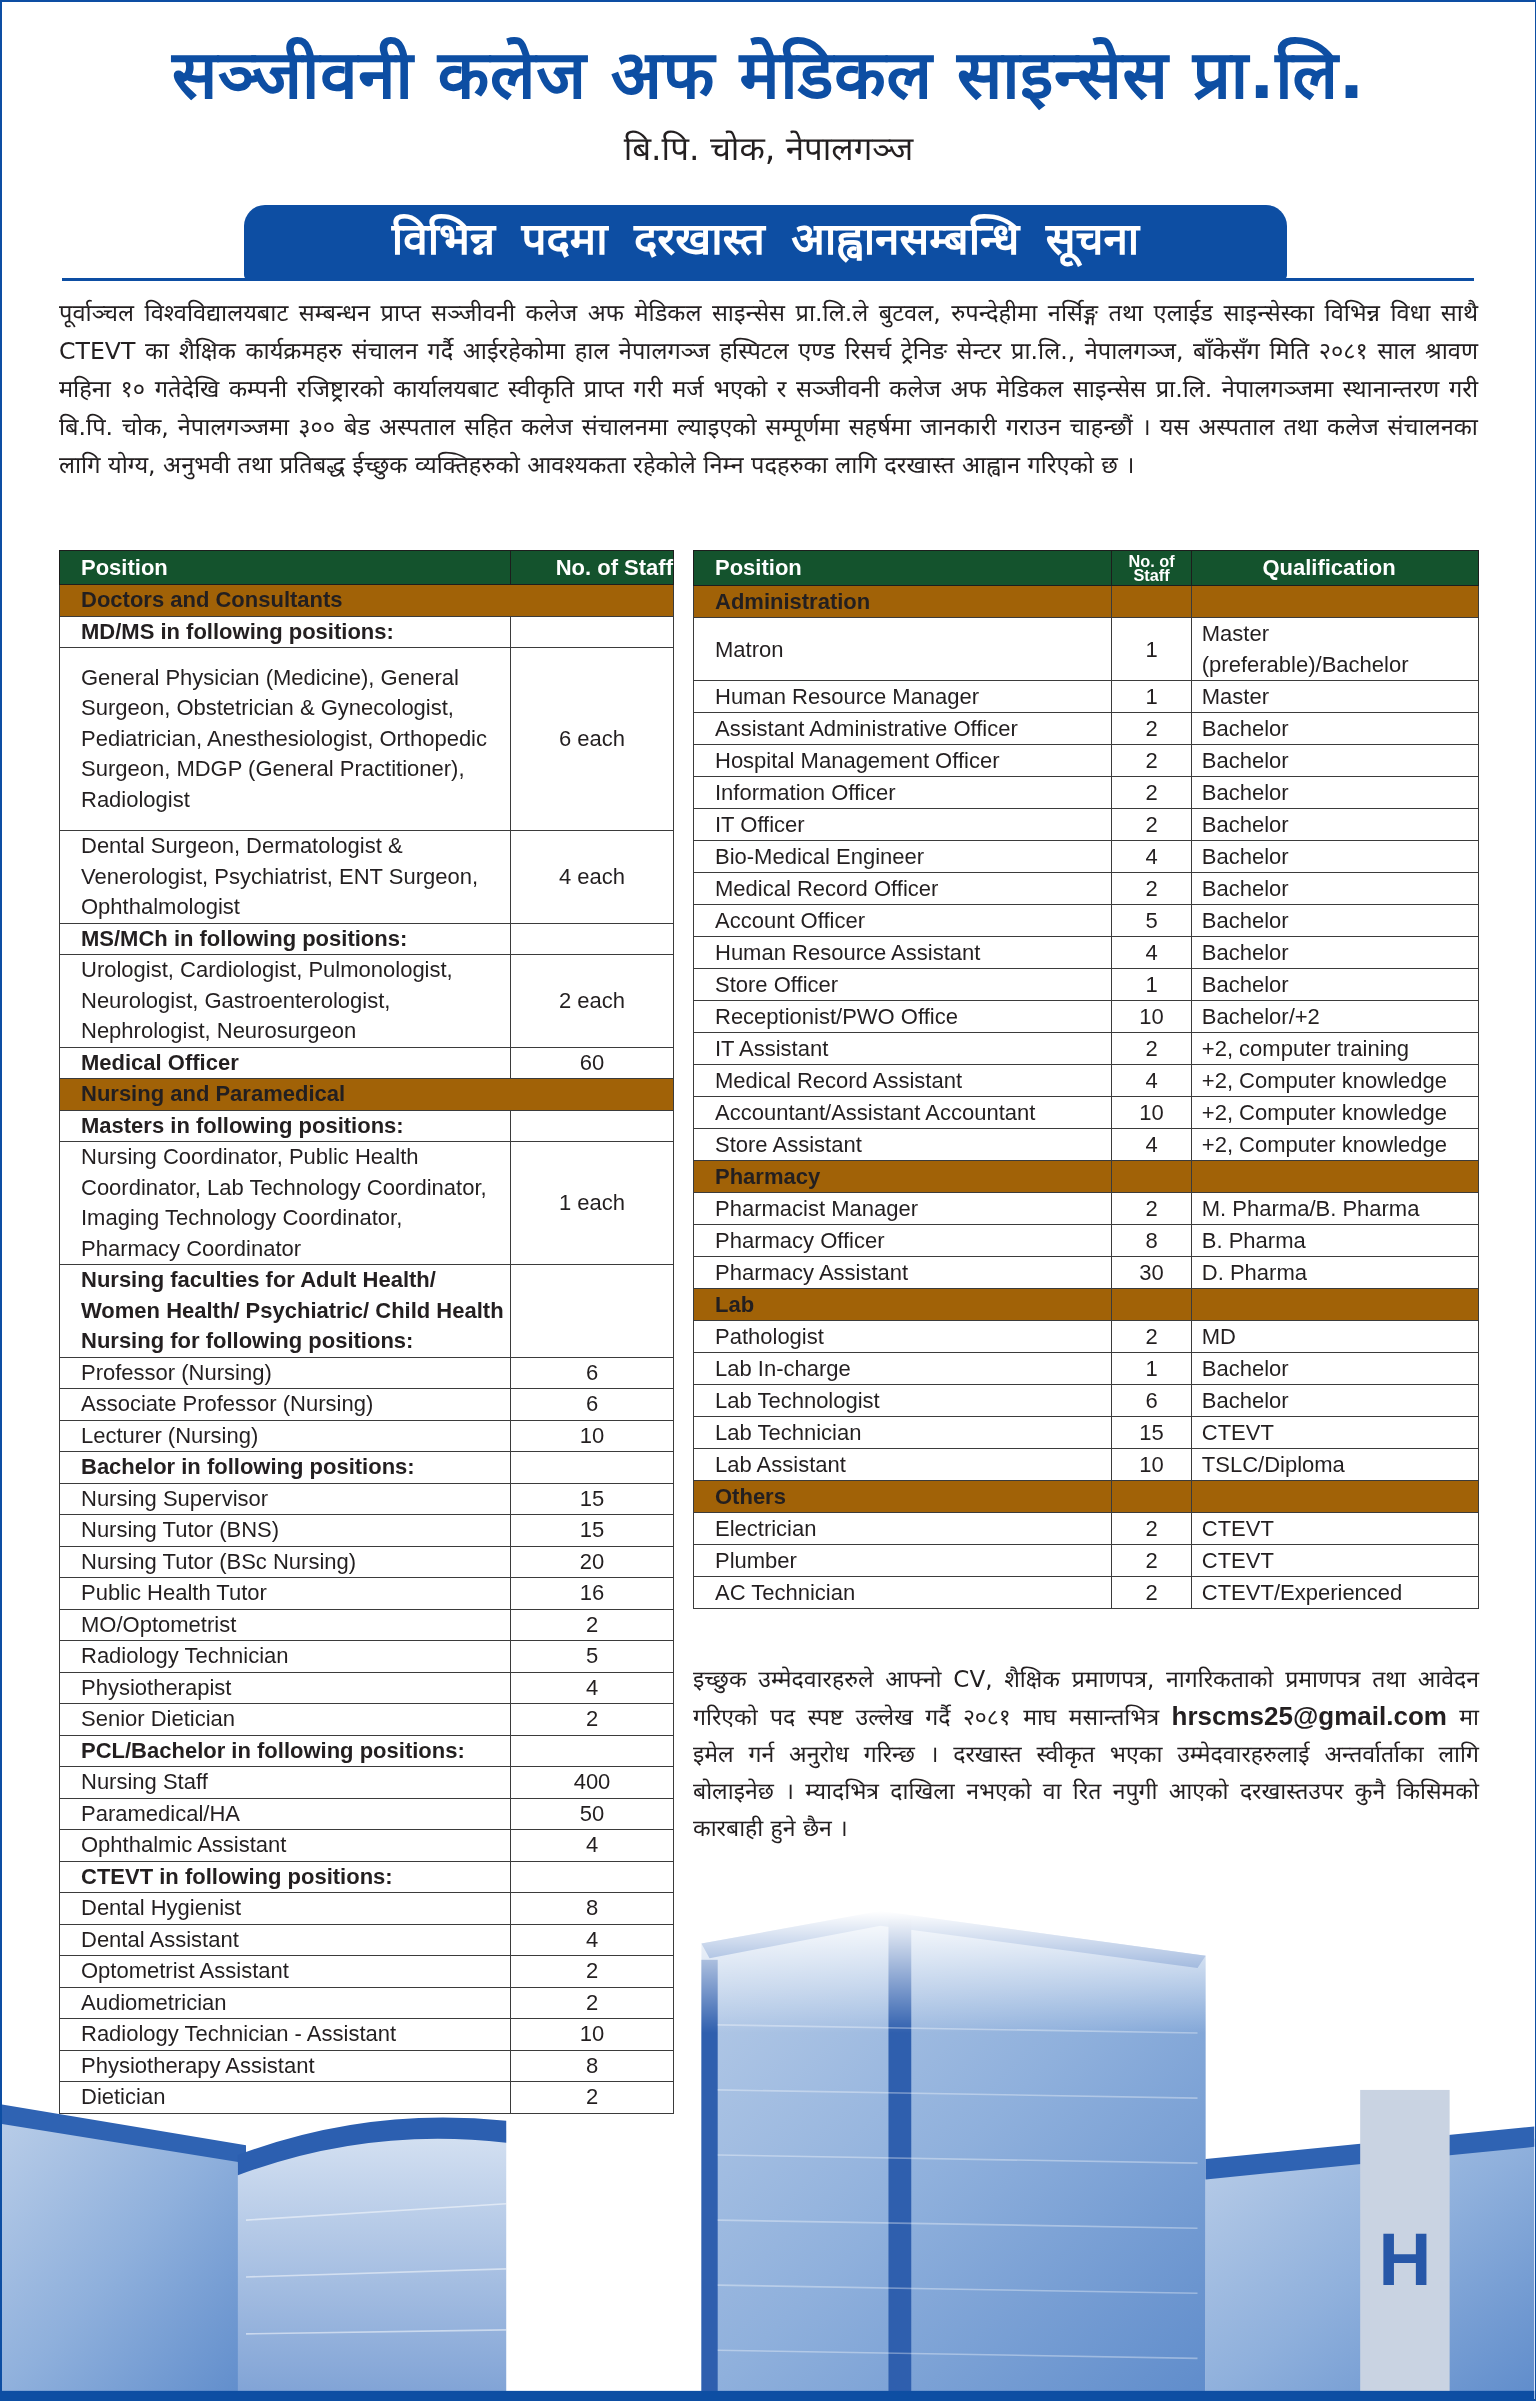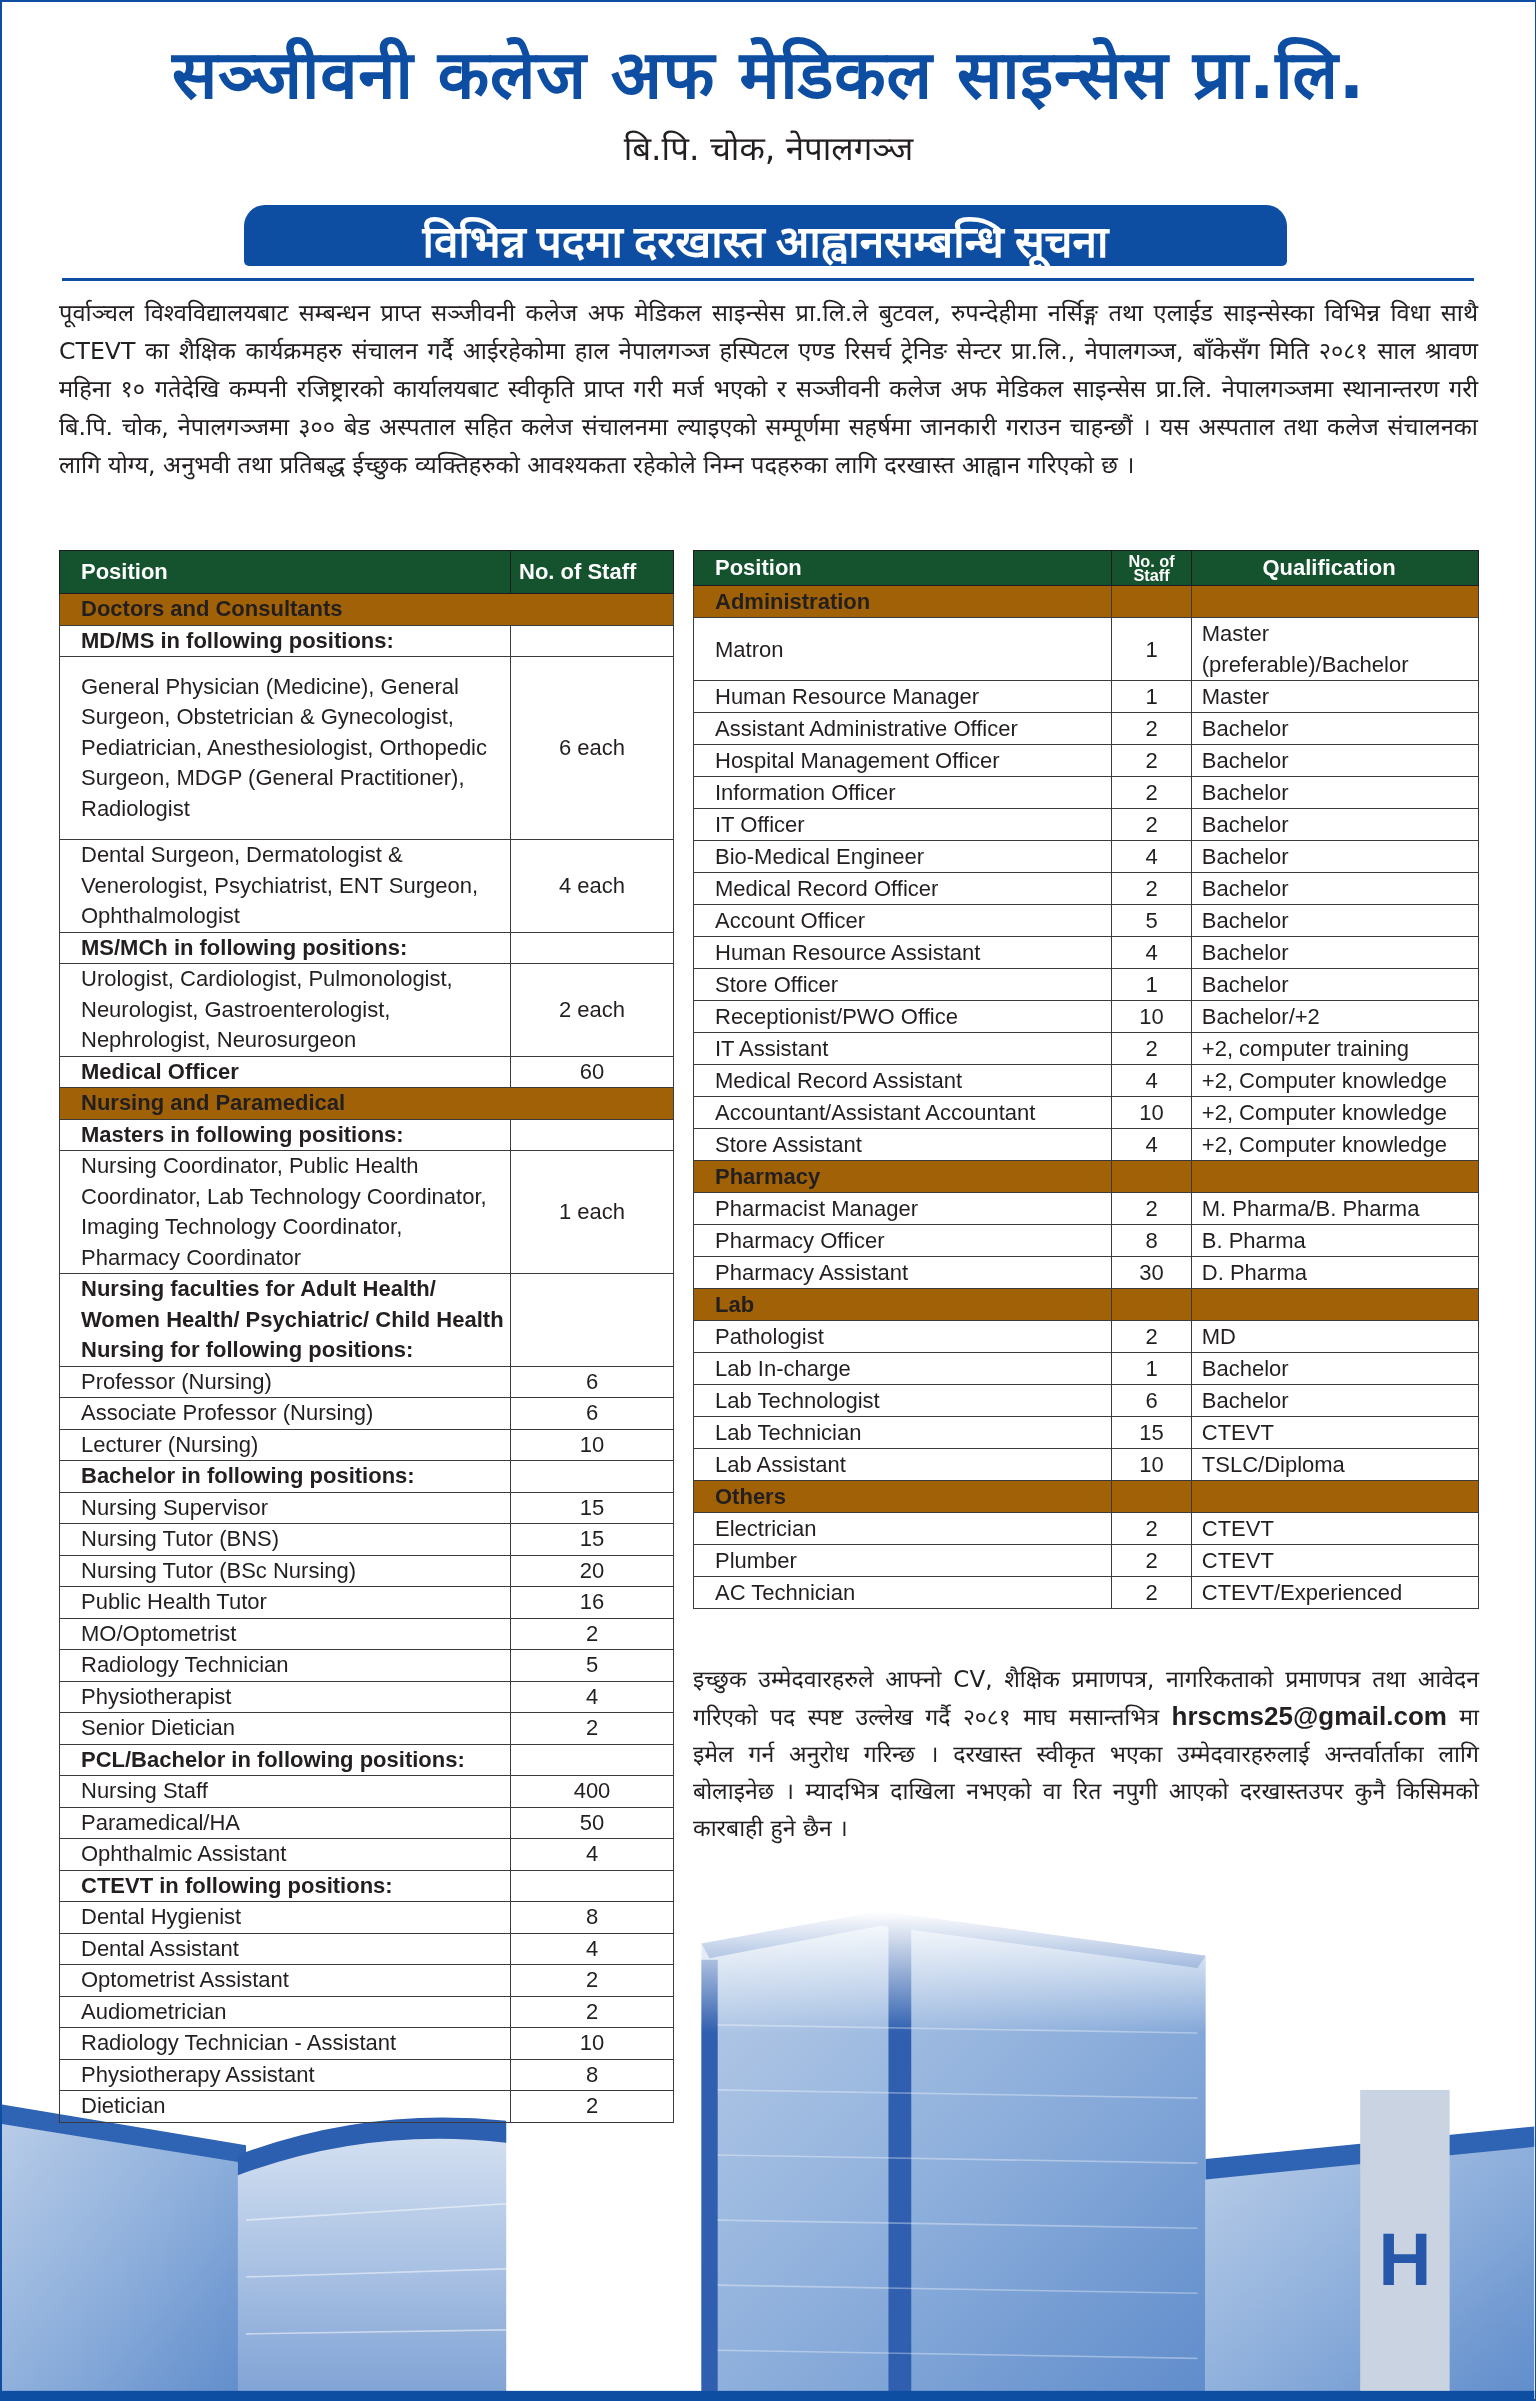--- a/index.html
+++ b/index.html
@@ -7,42 +7,42 @@
   body { position: relative; overflow: hidden; font-family: "Liberation Sans", "DejaVu Sans", sans-serif; color: #231f20; }
 
   .frame { position: absolute; inset: 0; border: 2.4px solid #0d4ea3; pointer-events: none; z-index: 50; }
 
   
   .title { position: absolute; left: 0; right: 0; top: 31px; text-align: center;
     font-family: "DejaVu Sans", sans-serif; font-weight: bold; font-size: 67px; line-height: 89px;
     color: #0d4ea3; letter-spacing: 0.8px; }
   .subtitle { position: absolute; left: 0; right: 0; top: 124px; text-align: center;
     font-family: "DejaVu Sans", sans-serif; font-size: 33px; line-height: 49px; color: #231f20; }
-  .banner { position: absolute; left: 244px; top: 205px; width: 1043px; height: 61px;
+  .banner { position: absolute; left: 244px; top: 205px; width: 1043px; height: 75px;
     background: #0d4ea3; border-radius: 21px 21px 4.9px 4.9px; color: #ffffff;
-    font-family: Liberation Serif, serif; font-weight: bold; font-size: 44px; line-height: 75px;
+    font-family: Liberation Mono, monospace; font-weight: bold; font-size: 44px; line-height: 75px;
     text-align: center; }
   .banner-rule { position: absolute; left: 62px; top: 278px; width: 1412px; height: 3.3px; background: #0d4ea3; }
 
   
   .intro { position: absolute; left: 59px; top: 294px; width: 1419px;
     font-family: "DejaVu Sans", sans-serif; font-size: 23.6px; line-height: 38px;
     text-align: justify; color: #231f20; }
 
   
   table { position: absolute; border-collapse: collapse; font-family: "Liberation Sans", sans-serif; color: #231f20; }
   th { background: #14532d; color: #ffffff; font-weight: bold; text-align: left;
     border: 1.6px solid #1d1d1d; border-bottom: 1.6px solid #1d1d1d; }
   td { border: 1.6px solid #3b3b3b; vertical-align: middle; }
   tr.section td { background: #a16207; font-weight: bold; }
   tr.sub td.pos { font-weight: bold; }
 
   #left-table { left: 59px; top: 550px; width: 615px; font-size: 22px; }
   #left-table th { height: 34px; font-size: 22px; padding: 0 0 0 21px; }
-  #left-table th.num { padding: 8px; text-align: left; }
+  #left-table th.num { padding: 0; text-align: right; }
   #left-table td { height: 30.5px; line-height: 30.5px; padding: 0 3.3px 0 21px; }
   #left-table td.num { text-align: center; padding: 0; width: 163px; }
   #left-table td.multi { line-height: 30.5px; padding-top: 0; padding-bottom: 0; }
 
   #right-table { left: 693px; top: 550px; width: 786px; font-size: 22px; }
   #right-table th { height: 35px; font-size: 22px; padding: 0 0 0 21px; }
   #right-table th.num { padding: 0; font-size: 16.3px; line-height: 14px; text-align: center; width: 80px; }
   #right-table th.qual { text-align: center; padding-right: 33px; }
   #right-table td { height: 32px; line-height: 31px; padding: 0 3.3px 0 21px; }
   #right-table td.num { text-align: center; padding: 0; width: 80px; }

